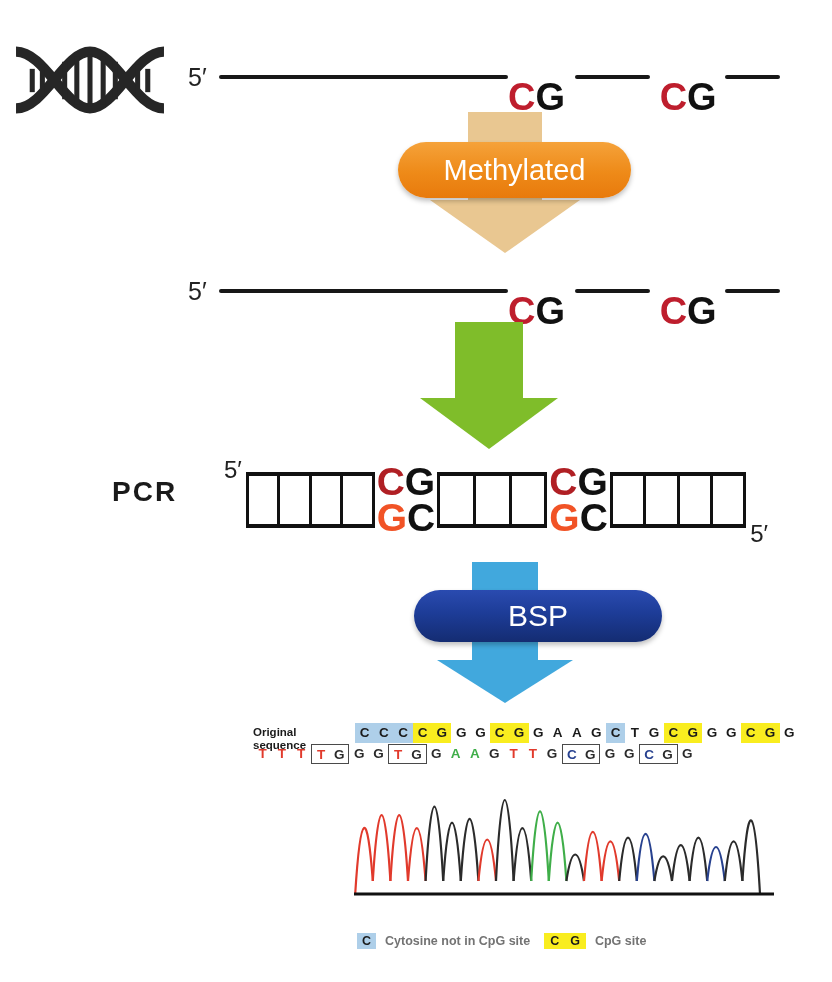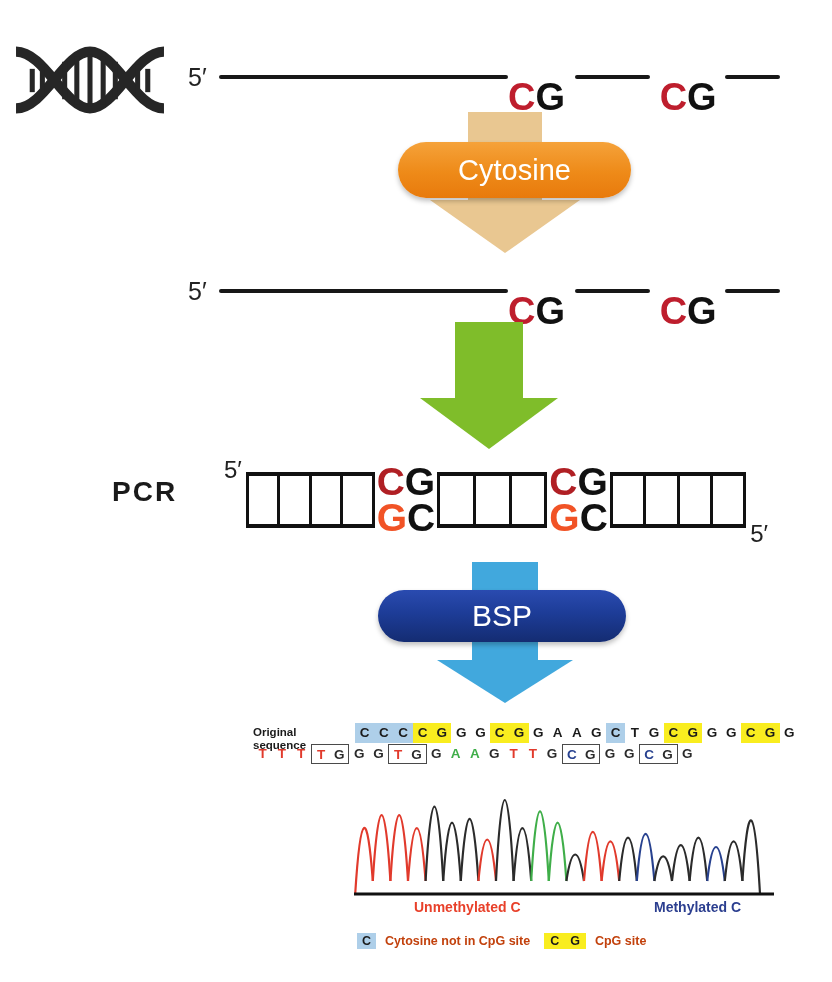--- a/index.html
+++ b/index.html
@@ -12,21 +12,21 @@
   .prime{font-size:25px;color:#222;margin-right:12px;white-space:nowrap;}
   .sline{height:4px;background:#171717;border-radius:2px;}
   .cg{font-weight:bold;font-size:38px;line-height:38px;white-space:nowrap;margin-top:39px;}
   .cg .c{color:#be1e2d;} .cg .g{color:#111;}
 
   
   .pill{position:absolute;display:flex;align-items:center;justify-content:center;color:#fff;
         border-radius:28px;z-index:2;box-shadow:0 3px 5px rgba(0,0,0,0.25);}
   #bisulfite-pill{left:398px;top:142px;width:233px;height:56px;font-size:29px;
         background:linear-gradient(180deg,#f5a23a 0%,#ee8a18 55%,#e87a0c 100%);}
-  #bsp-pill{left:378px;top:590px;width:248px;height:52px;font-size:30px;border-radius:26px;
+  #bsp-pill{left:414px;top:590px;width:248px;height:52px;font-size:30px;border-radius:26px;
         background:linear-gradient(180deg,#2a4bb0 0%,#1d3c97 45%,#142c72 100%);}
 
   .arrow-svg{position:absolute;z-index:1;}
 
   
   #pcr-label{position:absolute;left:112px;top:476px;font-size:28px;font-weight:bold;letter-spacing:2px;}
   #ladder-row{position:absolute;left:224px;top:452px;width:556px;height:96px;display:flex;align-items:center;}
   .ladder-seg{height:56px;border-top:4px solid #111;border-bottom:4px solid #111;
               border-left:3px solid #111;display:flex;box-sizing:border-box;}
   .ladder-cell{flex:1;border-right:3px solid #111;}
@@ -51,21 +51,21 @@
   
   #chromatogram{position:absolute;left:352px;top:786px;}
   #trace-labels{position:absolute;left:352px;top:899px;width:424px;height:20px;}
   #unmeth-label{position:absolute;left:62px;color:#e8402a;font-size:14px;font-weight:bold;}
   #meth-label{position:absolute;left:302px;color:#2b3e8f;font-size:14px;font-weight:bold;}
 
   
   #legend{position:absolute;left:357px;top:933px;display:flex;align-items:center;font-size:12.5px;font-weight:bold;}
   .legend-c{background:#aecfe9;padding:1px 5px;margin-right:9px;}
   .legend-cpg{background:#f9ed1f;padding:1px 6px;display:inline-flex;gap:11px;margin:0 9px 0 14px;}
-  #legend .txt{color:#c2410c;}
+  #legend .txt{color:#737373;}
 </style>
 </head>
 <body>
 
 <div id="stage">
 
   <svg style="position:absolute;left:14px;top:40px;" width="152" height="80" viewBox="0 0 150 76">
     <g stroke="#262626" fill="none">
       <path d="M2,10 C30,10 50,66 75,66 C100,66 120,10 148,10" stroke-width="10"></path>
       <path d="M2,66 C30,66 50,10 75,10 C100,10 120,66 148,66" stroke-width="10"></path>
@@ -90,21 +90,21 @@
     <div class="sline" style="flex:70;margin:0 10px;"></div>
     <span class="cg"><span class="c">C</span><span class="g">G</span></span>
     <div class="sline" style="flex:52;margin-left:8px;"></div>
   </div>
 
   <svg class="arrow-svg" style="left:428px;top:112px;" width="154" height="142" viewBox="0 0 154 142">
     <rect x="40" y="0" width="74" height="90" fill="#e9c791"></rect>
     <polygon points="2,88 152,88 77,141" fill="#e9c791"></polygon>
   </svg>
   <div class="pill" id="bisulfite-pill">
-    <span>Cytosine</span>
+    <span>Methylated</span>
   </div>
 
   <div class="strand-row" style="top:266px;">
     <span class="prime">5′</span>
     <div class="sline" style="flex:272;"></div>
     <span class="cg"><span class="c">C</span><span class="g">G</span></span>
     <div class="sline" style="flex:70;margin:0 10px;"></div>
     <span class="cg"><span class="c">C</span><span class="g">G</span></span>
     <div class="sline" style="flex:52;margin-left:8px;"></div>
   </div>
@@ -240,24 +240,20 @@
       <path d="M 267.2 95 C 272.6 37.13333333333333, 279.4 37.13333333333333, 284.8 95" fill="none" stroke="#2b2b2b" stroke-width="2.2"></path>
       <path d="M 284.8 95 C 290.20000000000005 32.12, 297 32.12, 302.40000000000003 95" fill="none" stroke="#27418f" stroke-width="2.2"></path>
       <path d="M 302.40000000000003 95 C 307.80000000000007 62.20000000000001, 314.6 62.20000000000001, 320.00000000000006 95" fill="none" stroke="#2b2b2b" stroke-width="2.2"></path>
       <path d="M 320 95 C 325.40000000000003 47.16, 332.2 47.16, 337.6 95" fill="none" stroke="#2b2b2b" stroke-width="2.2"></path>
       <path d="M 337.6 95 C 343.00000000000006 37.13333333333333, 349.8 37.13333333333333, 355.20000000000005 95" fill="none" stroke="#2b2b2b" stroke-width="2.2"></path>
       <path d="M 355.2 95 C 360.6 49.666666666666664, 367.4 49.666666666666664, 372.8 95" fill="none" stroke="#27418f" stroke-width="2.2"></path>
       <path d="M 372.8 95 C 378.20000000000005 42.146666666666654, 385 42.146666666666654, 390.40000000000003 95" fill="none" stroke="#2b2b2b" stroke-width="2.2"></path>
       <path d="M 390.40000000000003 95 C 395.80000000000007 12.066666666666663, 402.6 12.066666666666663, 408.00000000000006 108" fill="none" stroke="#2b2b2b" stroke-width="2.2"></path>
       <path d="M 2 108 H 422" stroke="#111" stroke-width="3"></path>
     </svg>
-  <div id="trace-labels">
-    <span id="unmeth-label">Unmethylated C</span>
-    <span id="meth-label">Methylated C</span>
-  </div>
 
   <div id="legend">
     <span class="legend-c">C</span>
     <span class="txt">Cytosine not in CpG site</span>
     <span class="legend-cpg">
       <span>C</span>
       <span>G</span>
     </span>
     <span class="txt">CpG site</span>
   </div>

